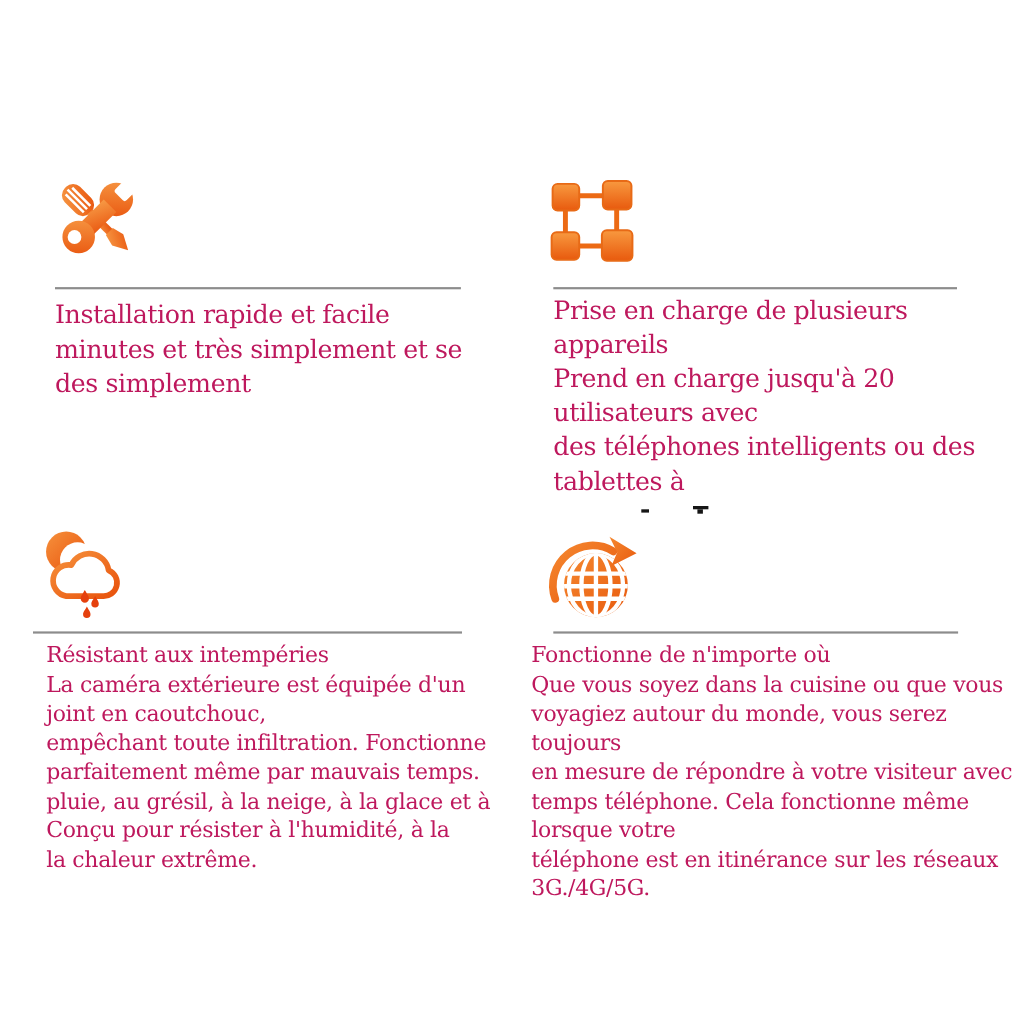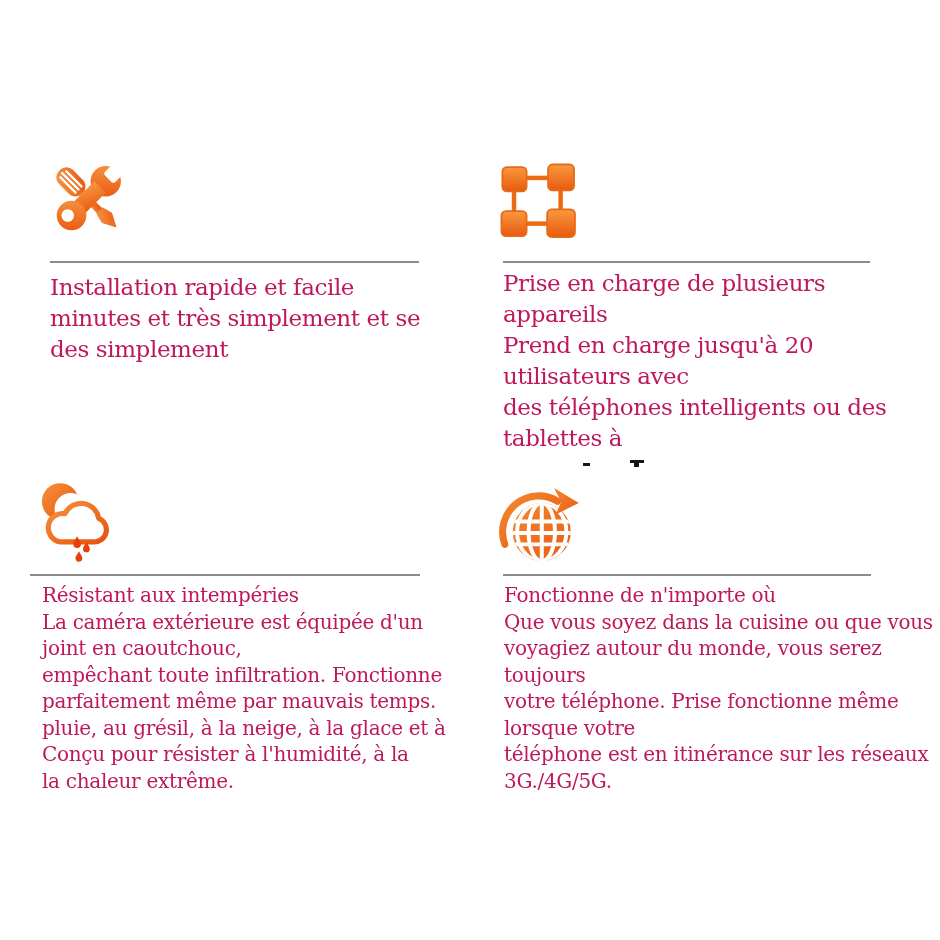--- a/index.html
+++ b/index.html
@@ -157,24 +157,25 @@
         <ellipse cx="52" cy="58" rx="28" ry="33"></ellipse>
       </g>
 
       <path d="M11,70 A41,41 0 0 1 72,22" fill="none" stroke="#ffffff" stroke-width="14"></path>
 
       <path d="M10,72 A41,41 0 0 1 70,23" fill="none" stroke="url(#g-gl)" stroke-width="8" stroke-linecap="round"></path>
       <path d="M66,8 L94,25 L68,38 L74,24 Z" fill="url(#g-gl)"></path>
     </svg>
   </div>
   <div class="divider" style="left:503px;top:574px;width:368px;"></div>
-  <div class="text-block tb-bottom" style="left:504px;top:582px;width:437px;">
+  <div class="text-block tb-bottom" style="left:483px;top:582px;width:437px;">
       <div class="text-line">Fonctionne de n'importe où</div>
       <div class="text-line">Que vous soyez dans la cuisine ou que vous</div>
       <div class="text-line">voyagiez autour du monde, vous serez</div>
       <div class="text-line">toujours</div>
-      <div class="text-line">votre téléphone. Prise fonctionne même</div>
+      <div class="text-line">en mesure de répondre à votre visiteur avec</div>
+      <div class="text-line">temps téléphone. Cela fonctionne même</div>
       <div class="text-line">lorsque votre</div>
       <div class="text-line">téléphone est en itinérance sur les réseaux</div>
       <div class="text-line">3G./4G/5G.</div>
     </div>
 
 </div>
 
 </body></html>

